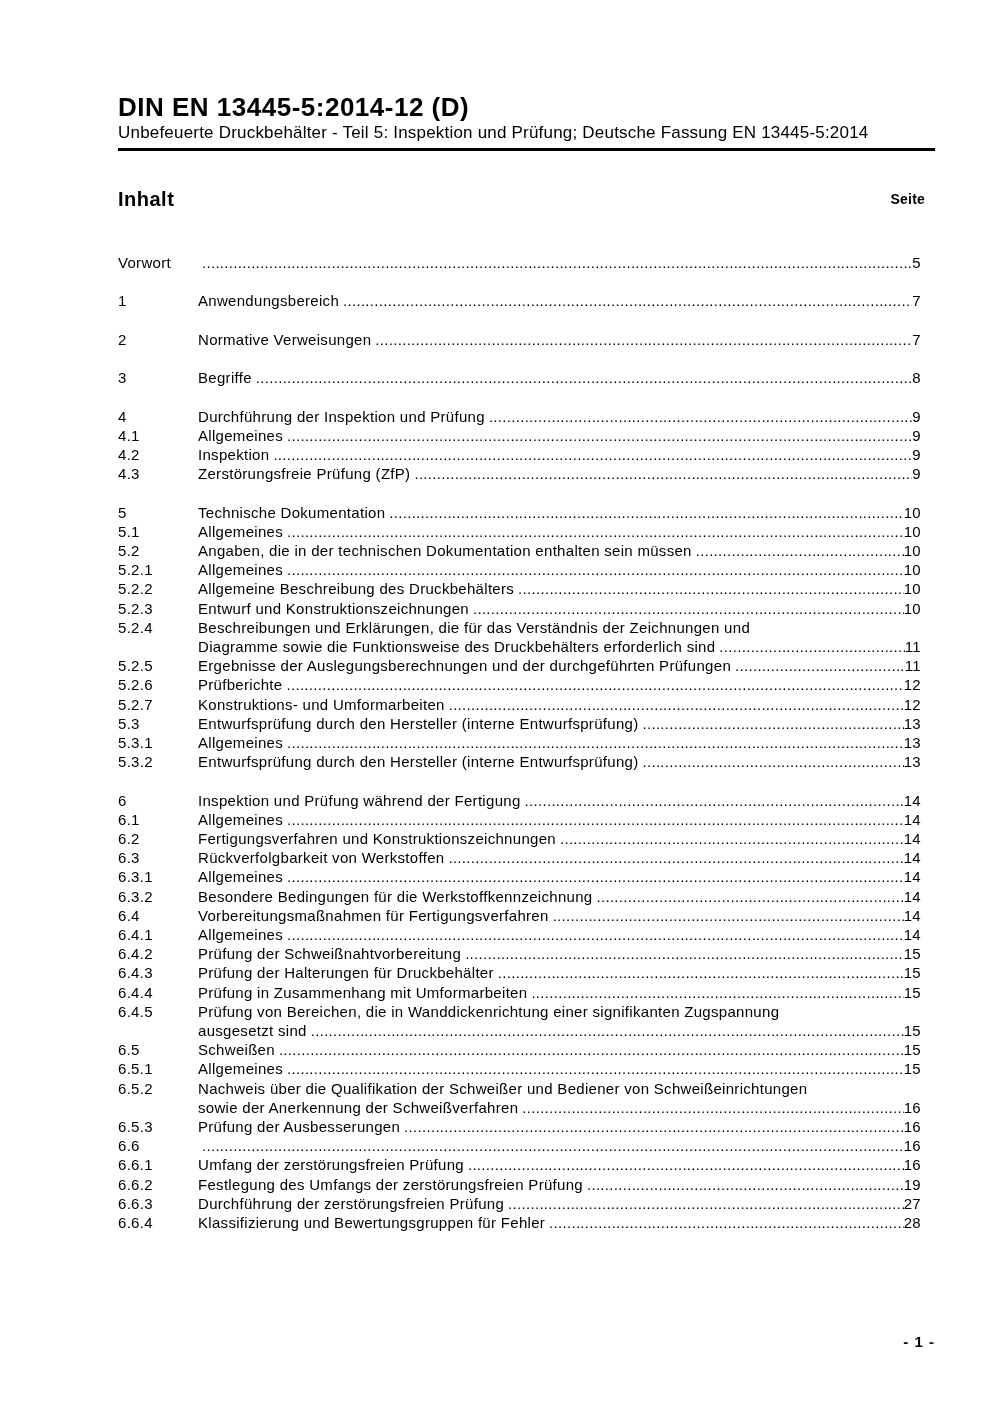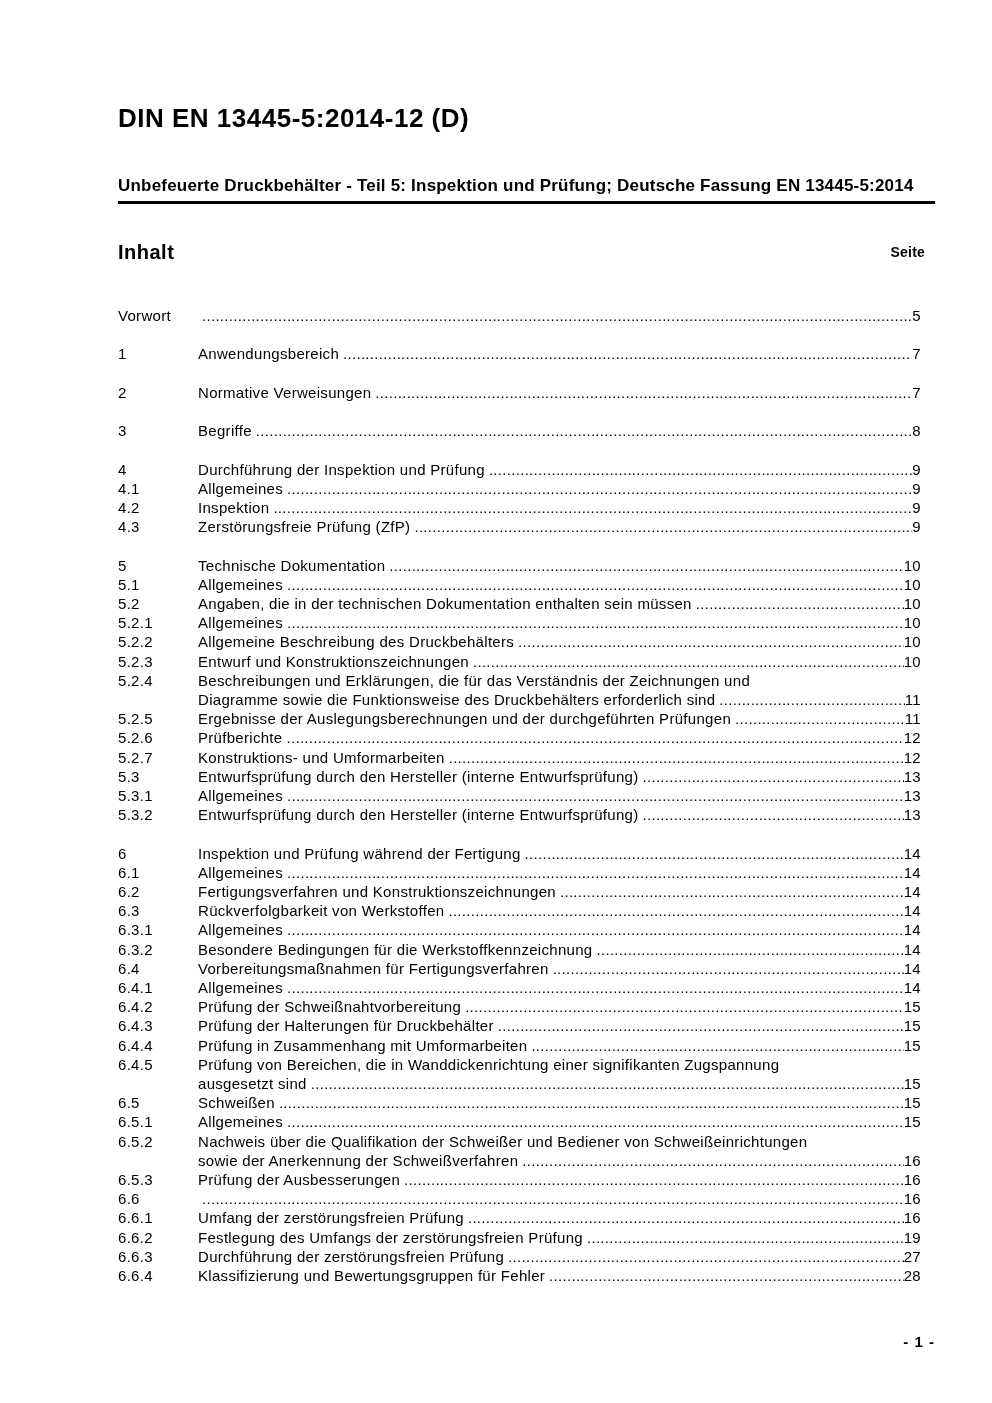--- a/index.html
+++ b/index.html
@@ -11,34 +11,33 @@
     width: 992px;
     height: 1403px;
     position: relative;
     font-family: "Liberation Sans", sans-serif;
     color: #000000;
     overflow: hidden;
   }
   .content {
     position: absolute;
     left: 118px;
-    top: 11px;
+    top: 0;
     width: 817px;
   }
   .doc-title {
     margin: 93px 0 0 0;
     font-size: 26px;
     line-height: 28px;
     font-weight: bold;
     letter-spacing: 0.5px;
   }
   .doc-subtitle {
-    margin-top: 42px;
     font-size: 17px;
-    font-weight: bold;
+    font-weight: normal;
     line-height: 23px;
     letter-spacing: 0.2px;
   }
   .title-rule {
     margin-top: 4px;
     height: 0;
     border: none;
     border-top: 3px solid #000000;
   }
   .inhalt-row {

